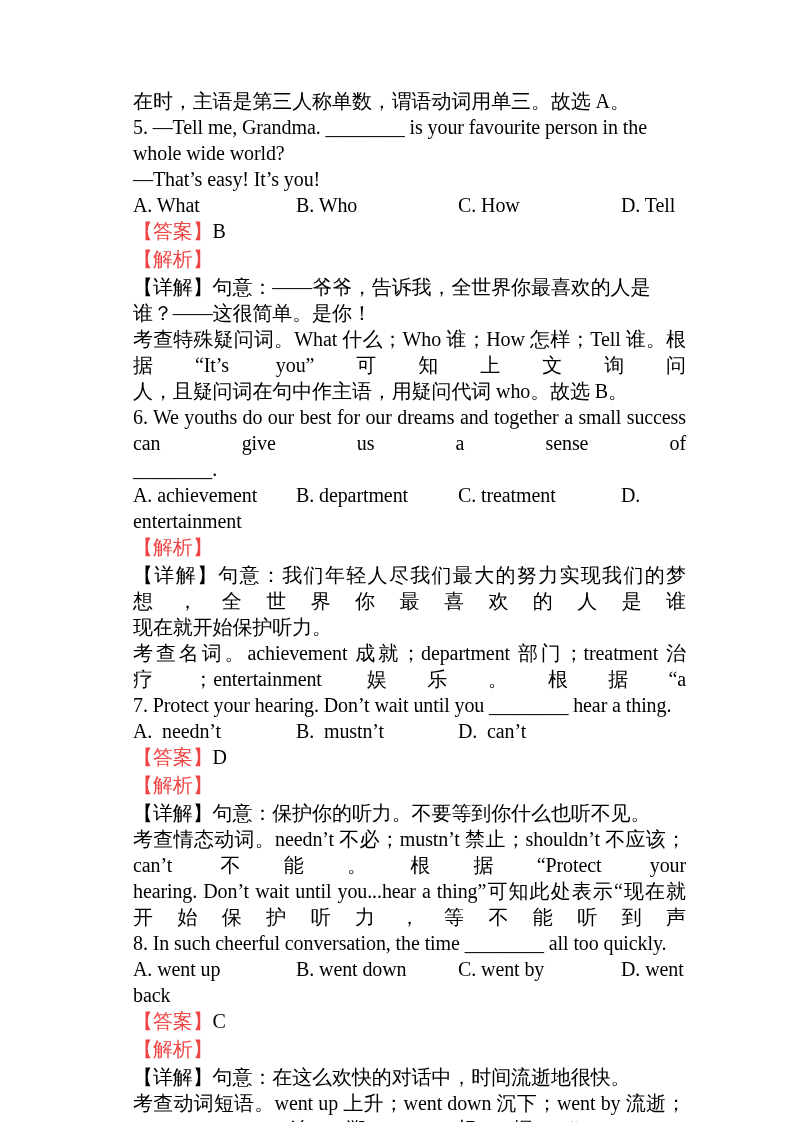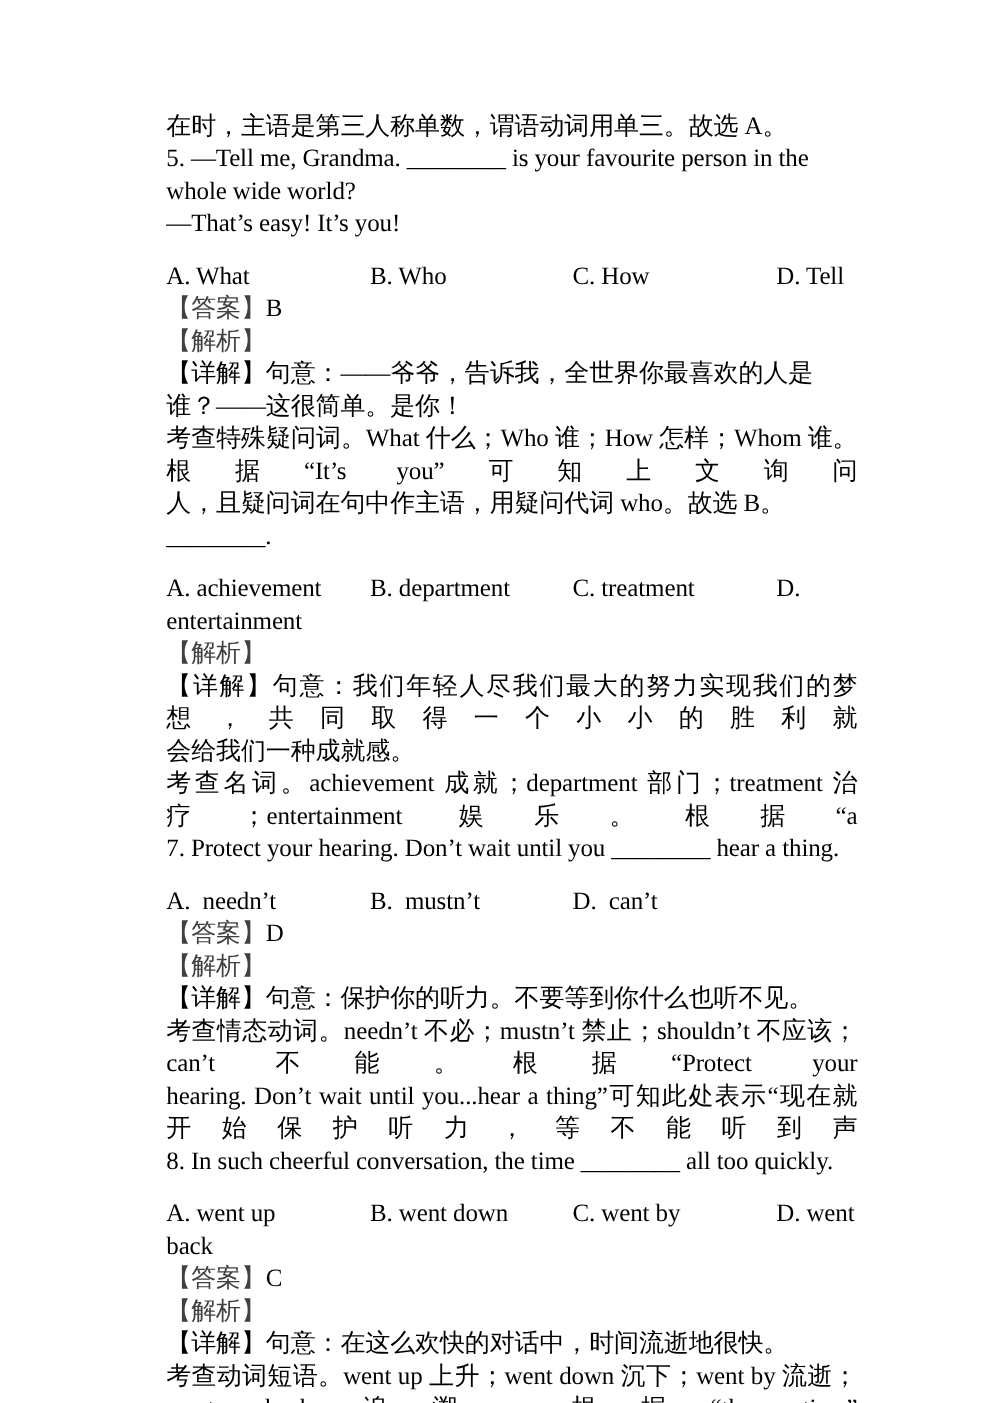--- a/index.html
+++ b/index.html
@@ -26,42 +26,43 @@
     white-space: pre-wrap;
   }
   .fill {
     text-align: justify;
     text-align-last: justify;
   }
   .options {
     display: grid;
     grid-template-columns: 163px 162px 163px 1fr;
   }
-  .opt { white-space: pre-wrap; margin-top: 16px; }
-  .blue { color: #404040; }
+  .opt { white-space: pre-wrap; }
+  .blue { color: #ef4444; font-family: Liberation Mono, monospace; }
 </style>
 </head>
 <body>
 
 <div class="page">
     <div class="row">在时，主语是第三人称单数，谓语动词用单三。故选 A。</div>
     <div class="row">5. —Tell me, Grandma. ________ is your favourite person in the whole wide world?</div>
     <div class="row">—That’s easy! It’s you!</div>
     <div class="row options"><span class="opt">A. What</span><span class="opt">B. Who</span><span class="opt">C. How</span><span class="opt">D. Tell</span></div>
     <div class="row"><span class="blue">【答案】</span><span>B</span></div>
     <div class="row"><span class="blue">【解析】</span></div>
     <div class="row">【详解】句意：——爷爷，告诉我，全世界你最喜欢的人是谁？——这很简单。是你！</div>
-    <div class="row fill">考查特殊疑问词。What 什么；Who 谁；How 怎样；Whom 谁。根据“It’s you”可知上文询问</div>
+    <div class="row fill">考查特殊疑问词。What 什么；Who 谁；How 怎样；Tell 谁。根据“It’s you”可知上文询问</div>
     <div class="row">人，且疑问词在句中作主语，用疑问代词 who。故选 B。</div>
+    <div class="row fill">6. We youths do our best for our dreams and together a small success can give us a sense of</div>
     <div class="row">________.</div>
     <div class="row options"><span class="opt">A. achievement</span><span class="opt">B. department</span><span class="opt">C. treatment</span><span class="opt">D.</span></div>
     <div class="row">entertainment</div>
     <div class="row"><span class="blue">【解析】</span></div>
-    <div class="row fill">【详解】句意：我们年轻人尽我们最大的努力实现我们的梦想，共同取得一个小小的胜利就</div>
-    <div class="row">会给我们一种成就感。</div>
+    <div class="row fill">【详解】句意：我们年轻人尽我们最大的努力实现我们的梦想，全世界你最喜欢的人是谁</div>
+    <div class="row">现在就开始保护听力。</div>
     <div class="row fill">考查名词。achievement 成就；department 部门；treatment 治疗；entertainment 娱乐。根据“a</div>
     <div class="row">7. Protect your hearing. Don’t wait until you ________ hear a thing.</div>
     <div class="row options"><span class="opt">A.  needn’t</span><span class="opt">B.  mustn’t</span><span class="opt">D.  can’t</span></div>
     <div class="row"><span class="blue">【答案】</span><span>D</span></div>
     <div class="row"><span class="blue">【解析】</span></div>
     <div class="row">【详解】句意：保护你的听力。不要等到你什么也听不见。</div>
     <div class="row fill">考查情态动词。needn’t 不必；mustn’t 禁止；shouldn’t 不应该；can’t 不能。根据“Protect your</div>
     <div class="row fill">hearing. Don’t wait until you...hear a thing”可知此处表示“现在就开始保护听力，等不能听到声</div>
     <div class="row">8. In such cheerful conversation, the time ________ all too quickly.</div>
     <div class="row options"><span class="opt">A. went up</span><span class="opt">B. went down</span><span class="opt">C. went by</span><span class="opt">D. went</span></div>

